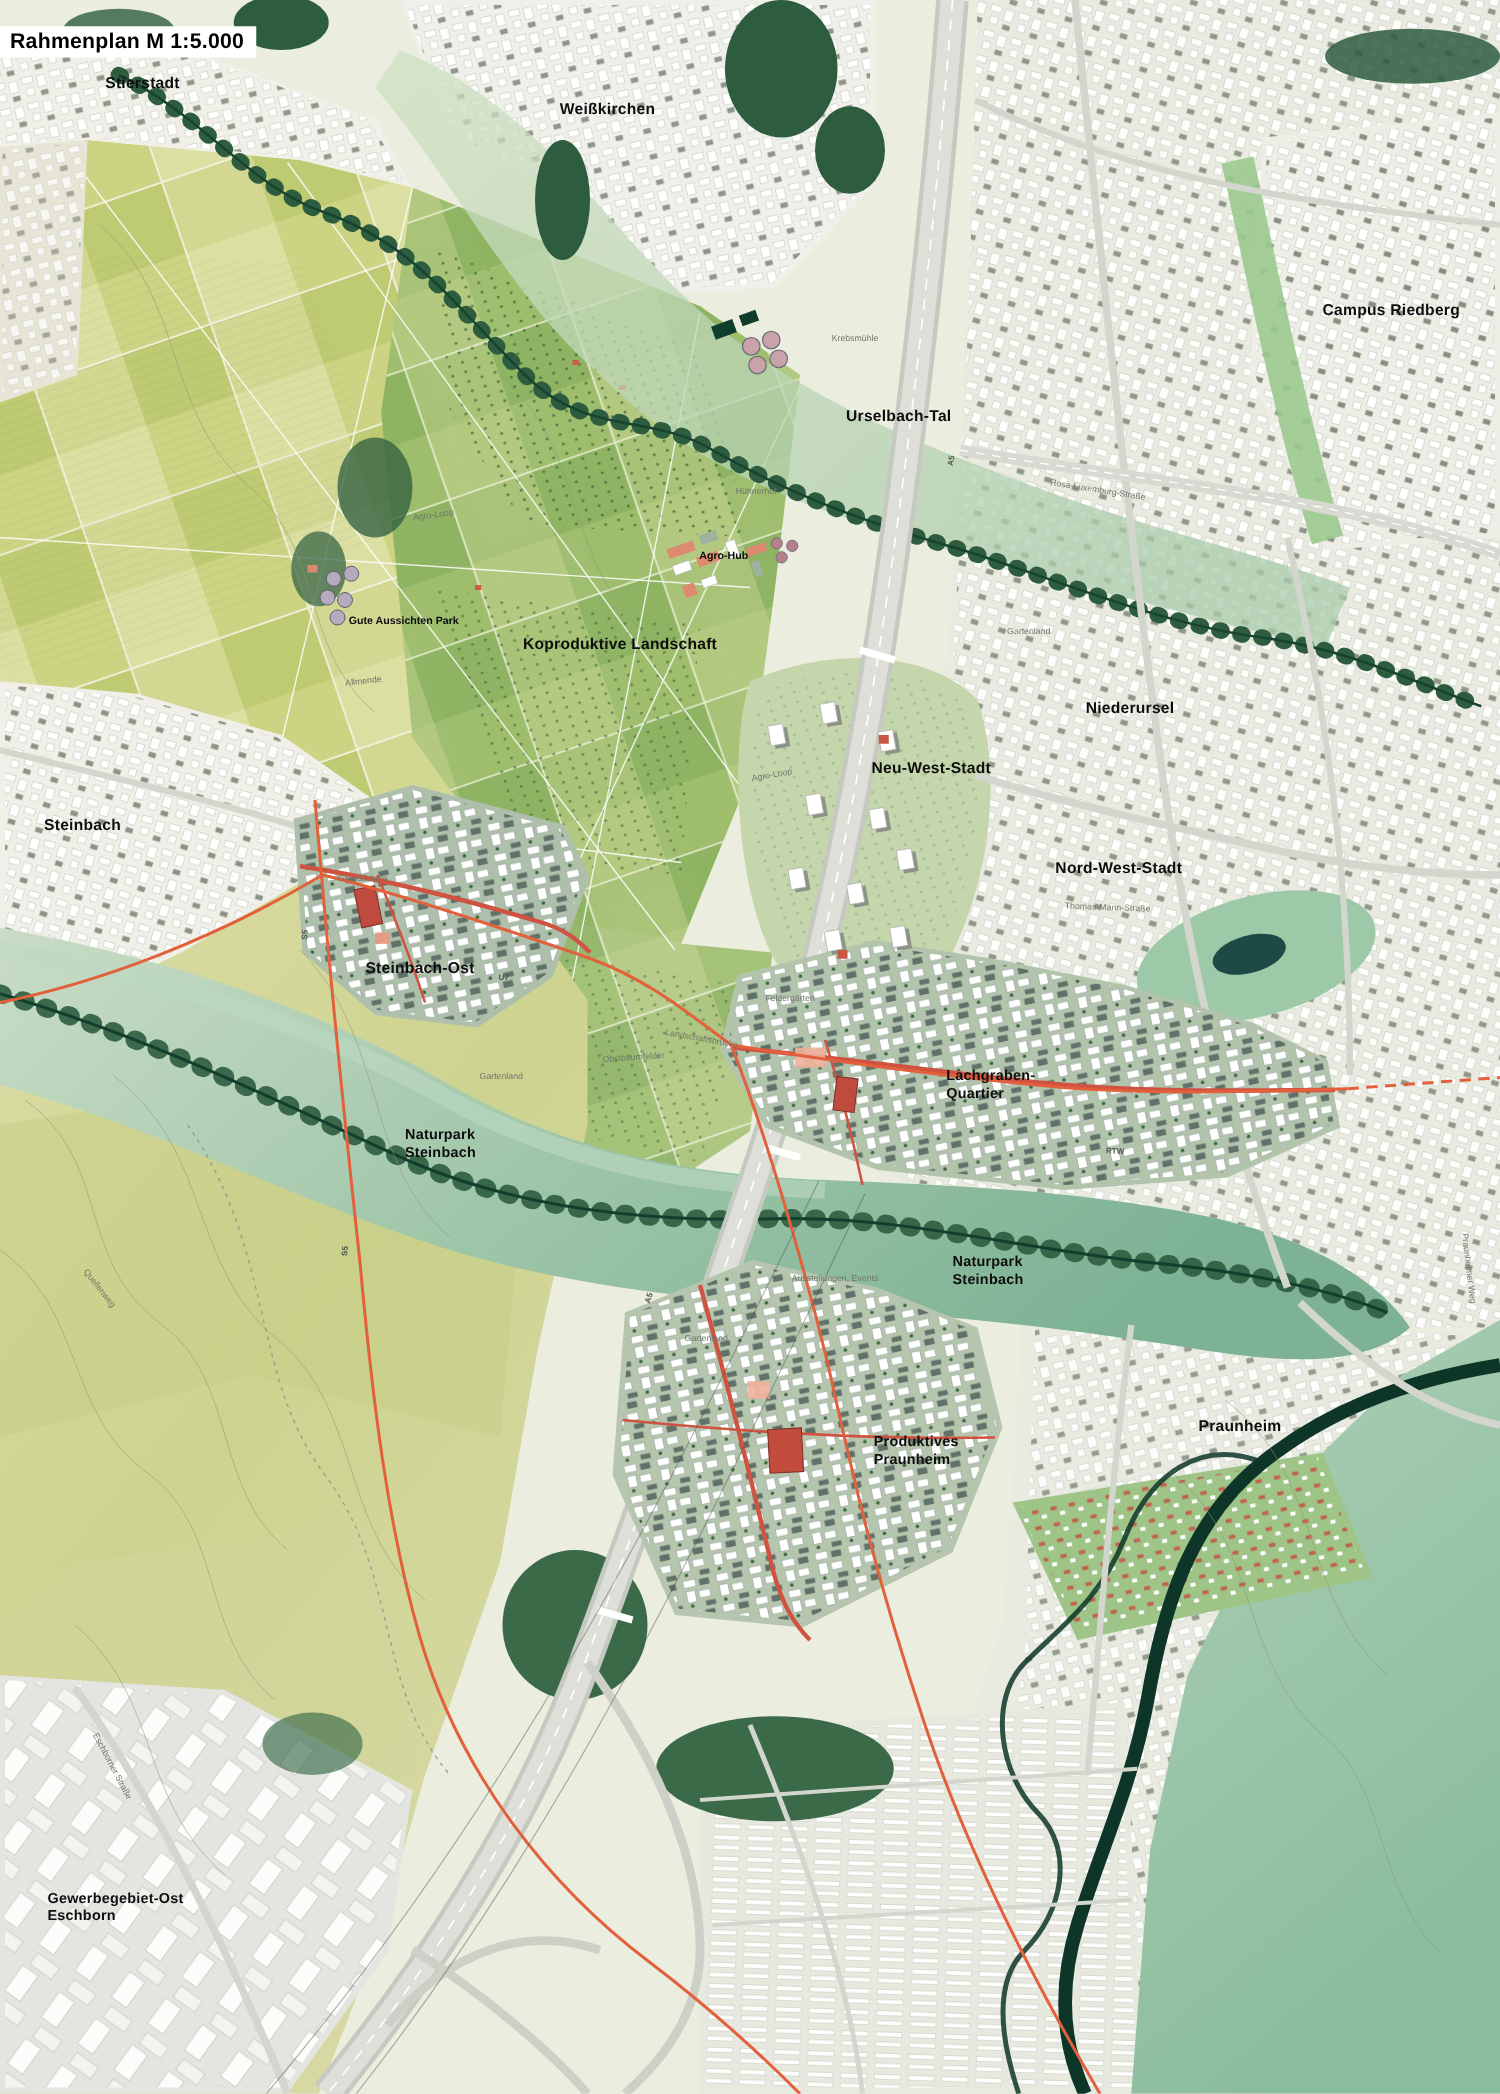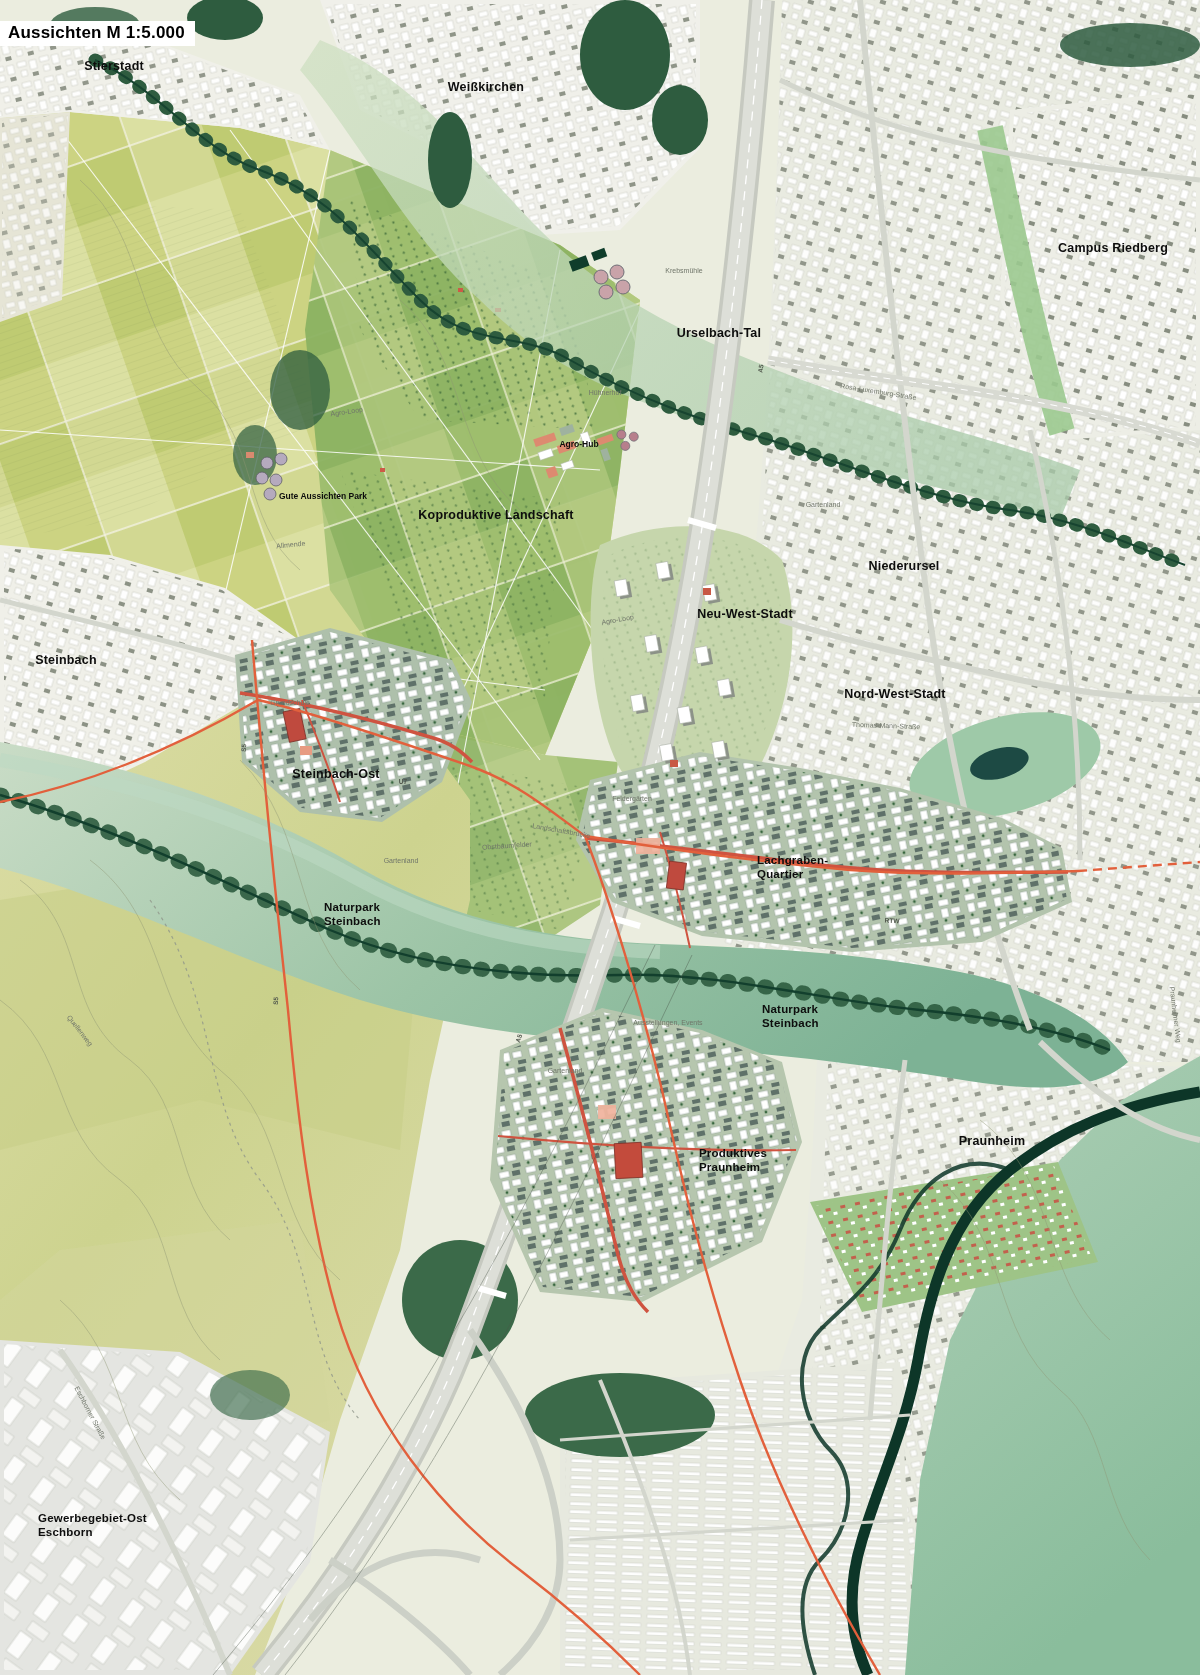--- a/index.html
+++ b/index.html
@@ -408,15 +408,15 @@
         <text x="763" y="369" class="lbl transit" text-anchor="middle" transform="rotate(-80 763 369)">A5</text>
         <text x="521" y="1039" class="lbl transit" text-anchor="middle" transform="rotate(-73 521 1039)">A5</text>
         <text x="278" y="1001" class="lbl transit" text-anchor="middle" transform="rotate(-85 278 1001)">S5</text>
         <text x="246" y="748" class="lbl transit" text-anchor="middle" transform="rotate(-85 246 748)">S5</text>
         <text x="892" y="923" class="lbl transit" text-anchor="middle" transform="rotate(3 892 923)">RTW</text>
         <text x="403" y="784" class="lbl transit" text-anchor="middle">U7</text>
       </g>
 </svg>
 
 <div id="title-box">
-  <span>Aussichten M 1:5.000</span>
+  <span>Rahmenplan M 1:5.000</span>
 </div>
 </div>
 
 </body></html>

